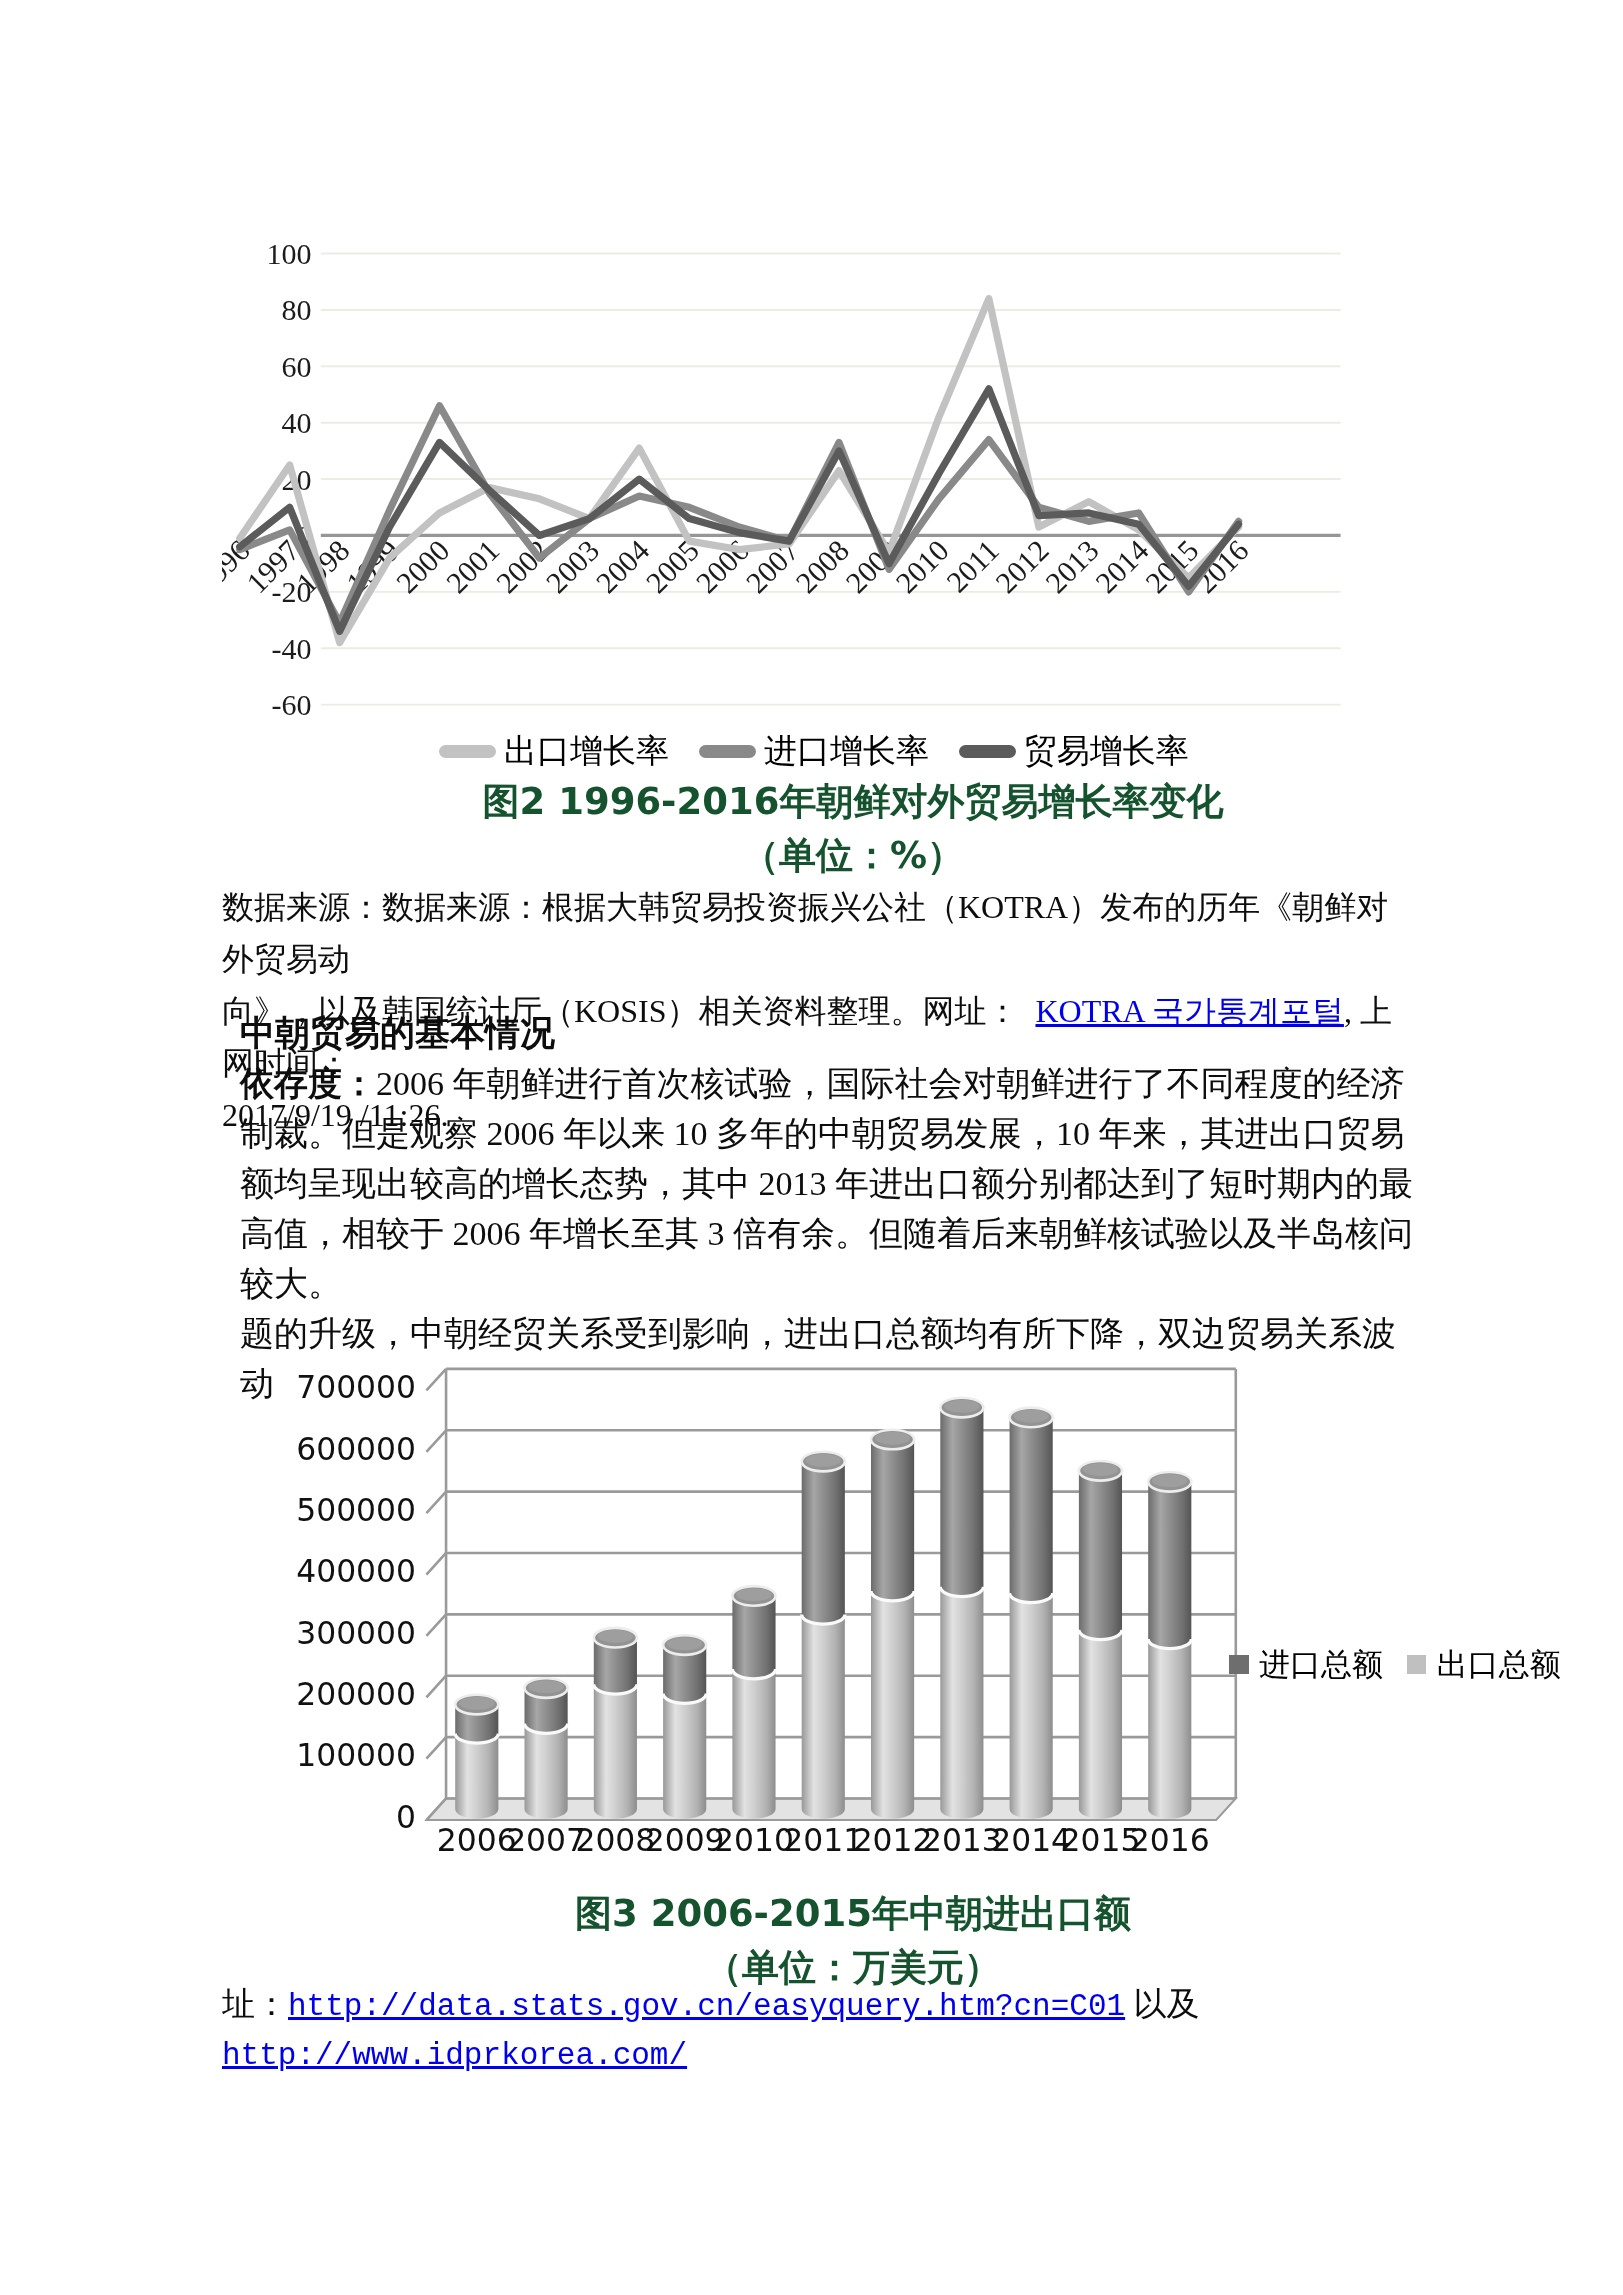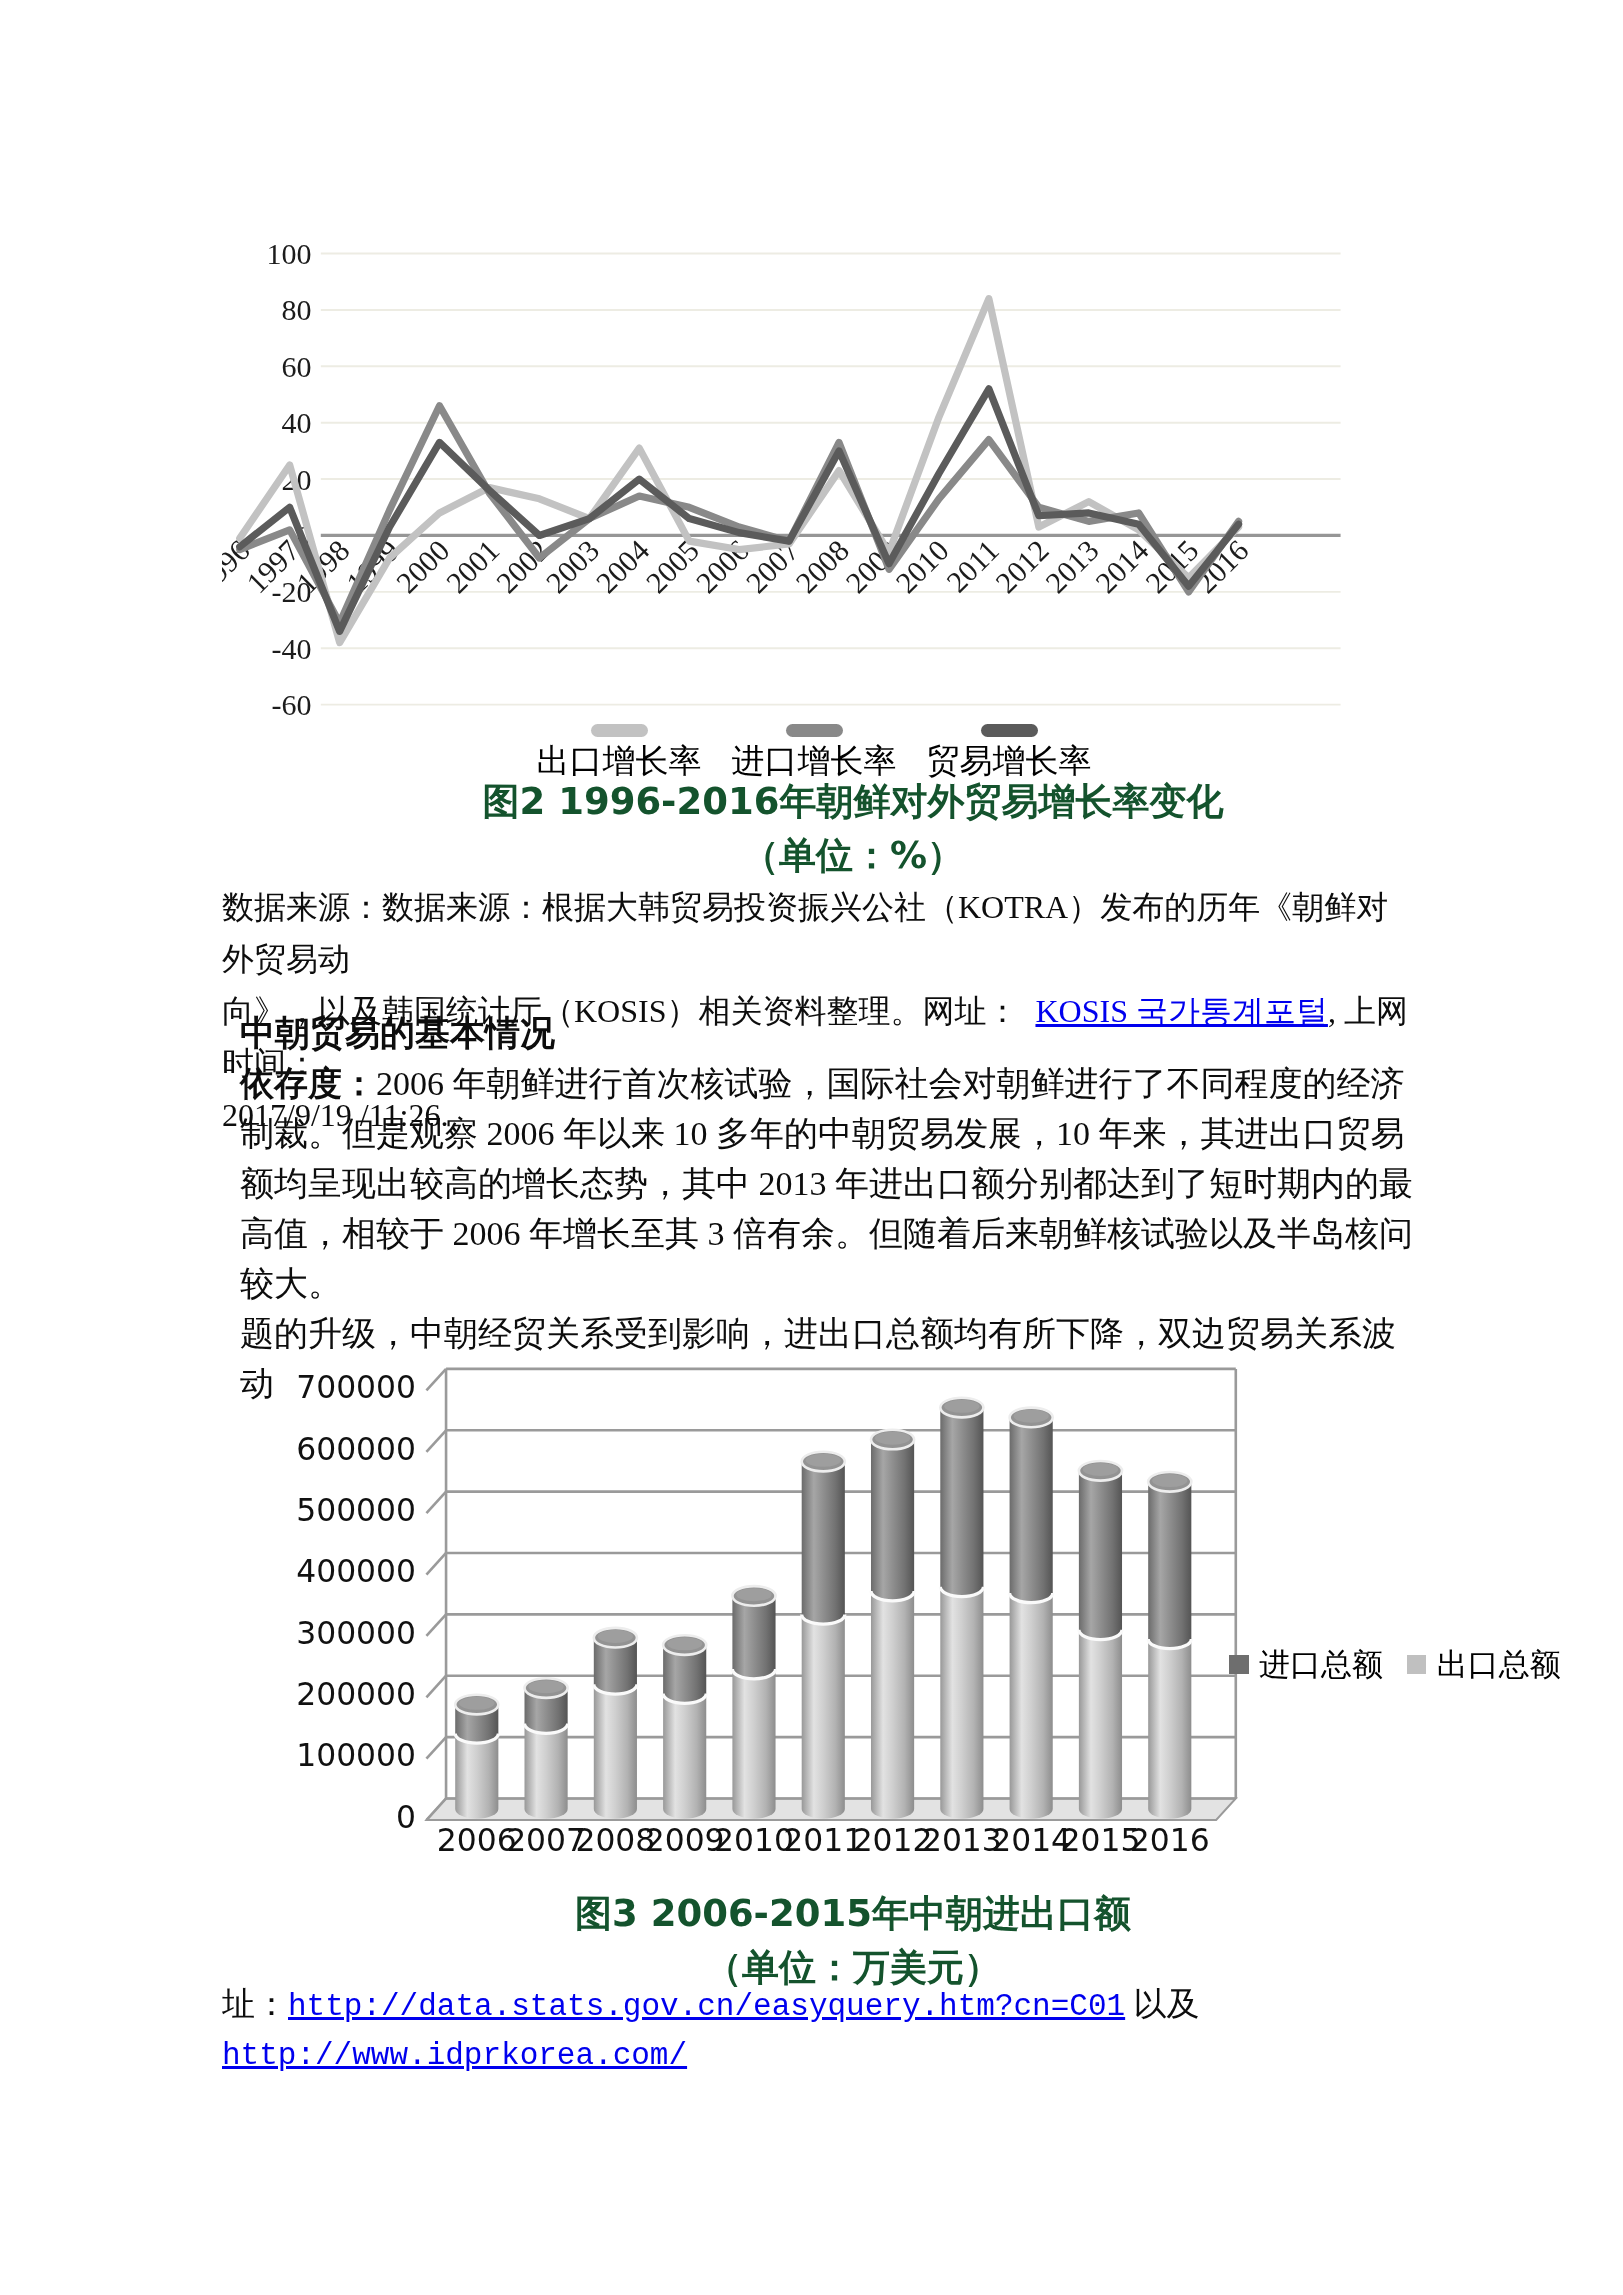--- a/index.html
+++ b/index.html
@@ -30,21 +30,21 @@
 
   
   svg text{font-family:"DejaVu Sans","Liberation Sans",sans-serif;}
   svg .tickserif{font-family:"Liberation Serif","DejaVu Serif",serif;}
 
   
   .lc-legend{
     left:222px;top:728px;width:1184px;height:46px;
     display:flex;align-items:center;justify-content:center;gap:30px;
   }
-  .lc-legend .item{display:flex;align-items:center;gap:7.9px;flex-direction:column;}
+  .lc-legend .item{display:flex;align-items:center;gap:7.9px;}
   .lc-legend .swatch{width:57px;height:13px;border-radius:6.5px;}
   .lc-legend .lab{font-size:33px;line-height:33px;color:#000;}
 
   
   .bc-legend{left:1229px;top:1649px;display:flex;gap:23.6px;}
   .bc-legend .item{display:flex;align-items:center;gap:10.5px;}
   .bc-legend .sq{width:19.6px;height:19.6px;}
   .bc-legend .lab{font-size:31px;line-height:31px;color:#000;}
 </style>
 </head>
@@ -110,21 +110,21 @@
   </div>
 </div>
 
 <div class="abs fig-caption" style="top:775px;">
   <div>图2  1996-2016年朝鲜对外贸易增长率变化</div>
   <div>（单位：%）</div>
 </div>
 
 <div class="abs note" style="top:881px;">
   <div>数据来源：数据来源：根据大韩贸易投资振兴公社（KOTRA）发布的历年《朝鲜对外贸易动</div>
-  <div><span>向》，以及韩国统计厅（KOSIS）相关资料整理。网址：</span><span class="doc-link" style="margin-left:17px;">KOSIS 국가통계포털</span><span>, 上网时间：</span></div>
+  <div><span>向》，以及韩国统计厅（KOSIS）相关资料整理。网址：</span><span class="doc-link" style="margin-left:17px;">KOTRA 국가통계포털</span><span>, 上网时间：</span></div>
   <div>2017/9/19 /11:26.</div>
 </div>
 
 <div class="abs body-block" style="top:1009px;">
   <div class="heading">中朝贸易的基本情况</div>
   <div><span class="bold">依存度：</span><span>2006 年朝鲜进行首次核试验，国际社会对朝鲜进行了不同程度的经济</span></div>
   <div>制裁。但是观察 2006 年以来 10 多年的中朝贸易发展，10 年来，其进出口贸易</div>
   <div>额均呈现出较高的增长态势，其中 2013 年进出口额分别都达到了短时期内的最</div>
   <div>高值，相较于 2006 年增长至其 3 倍有余。但随着后来朝鲜核试验以及半岛核问</div>
   <div>较大。</div>

